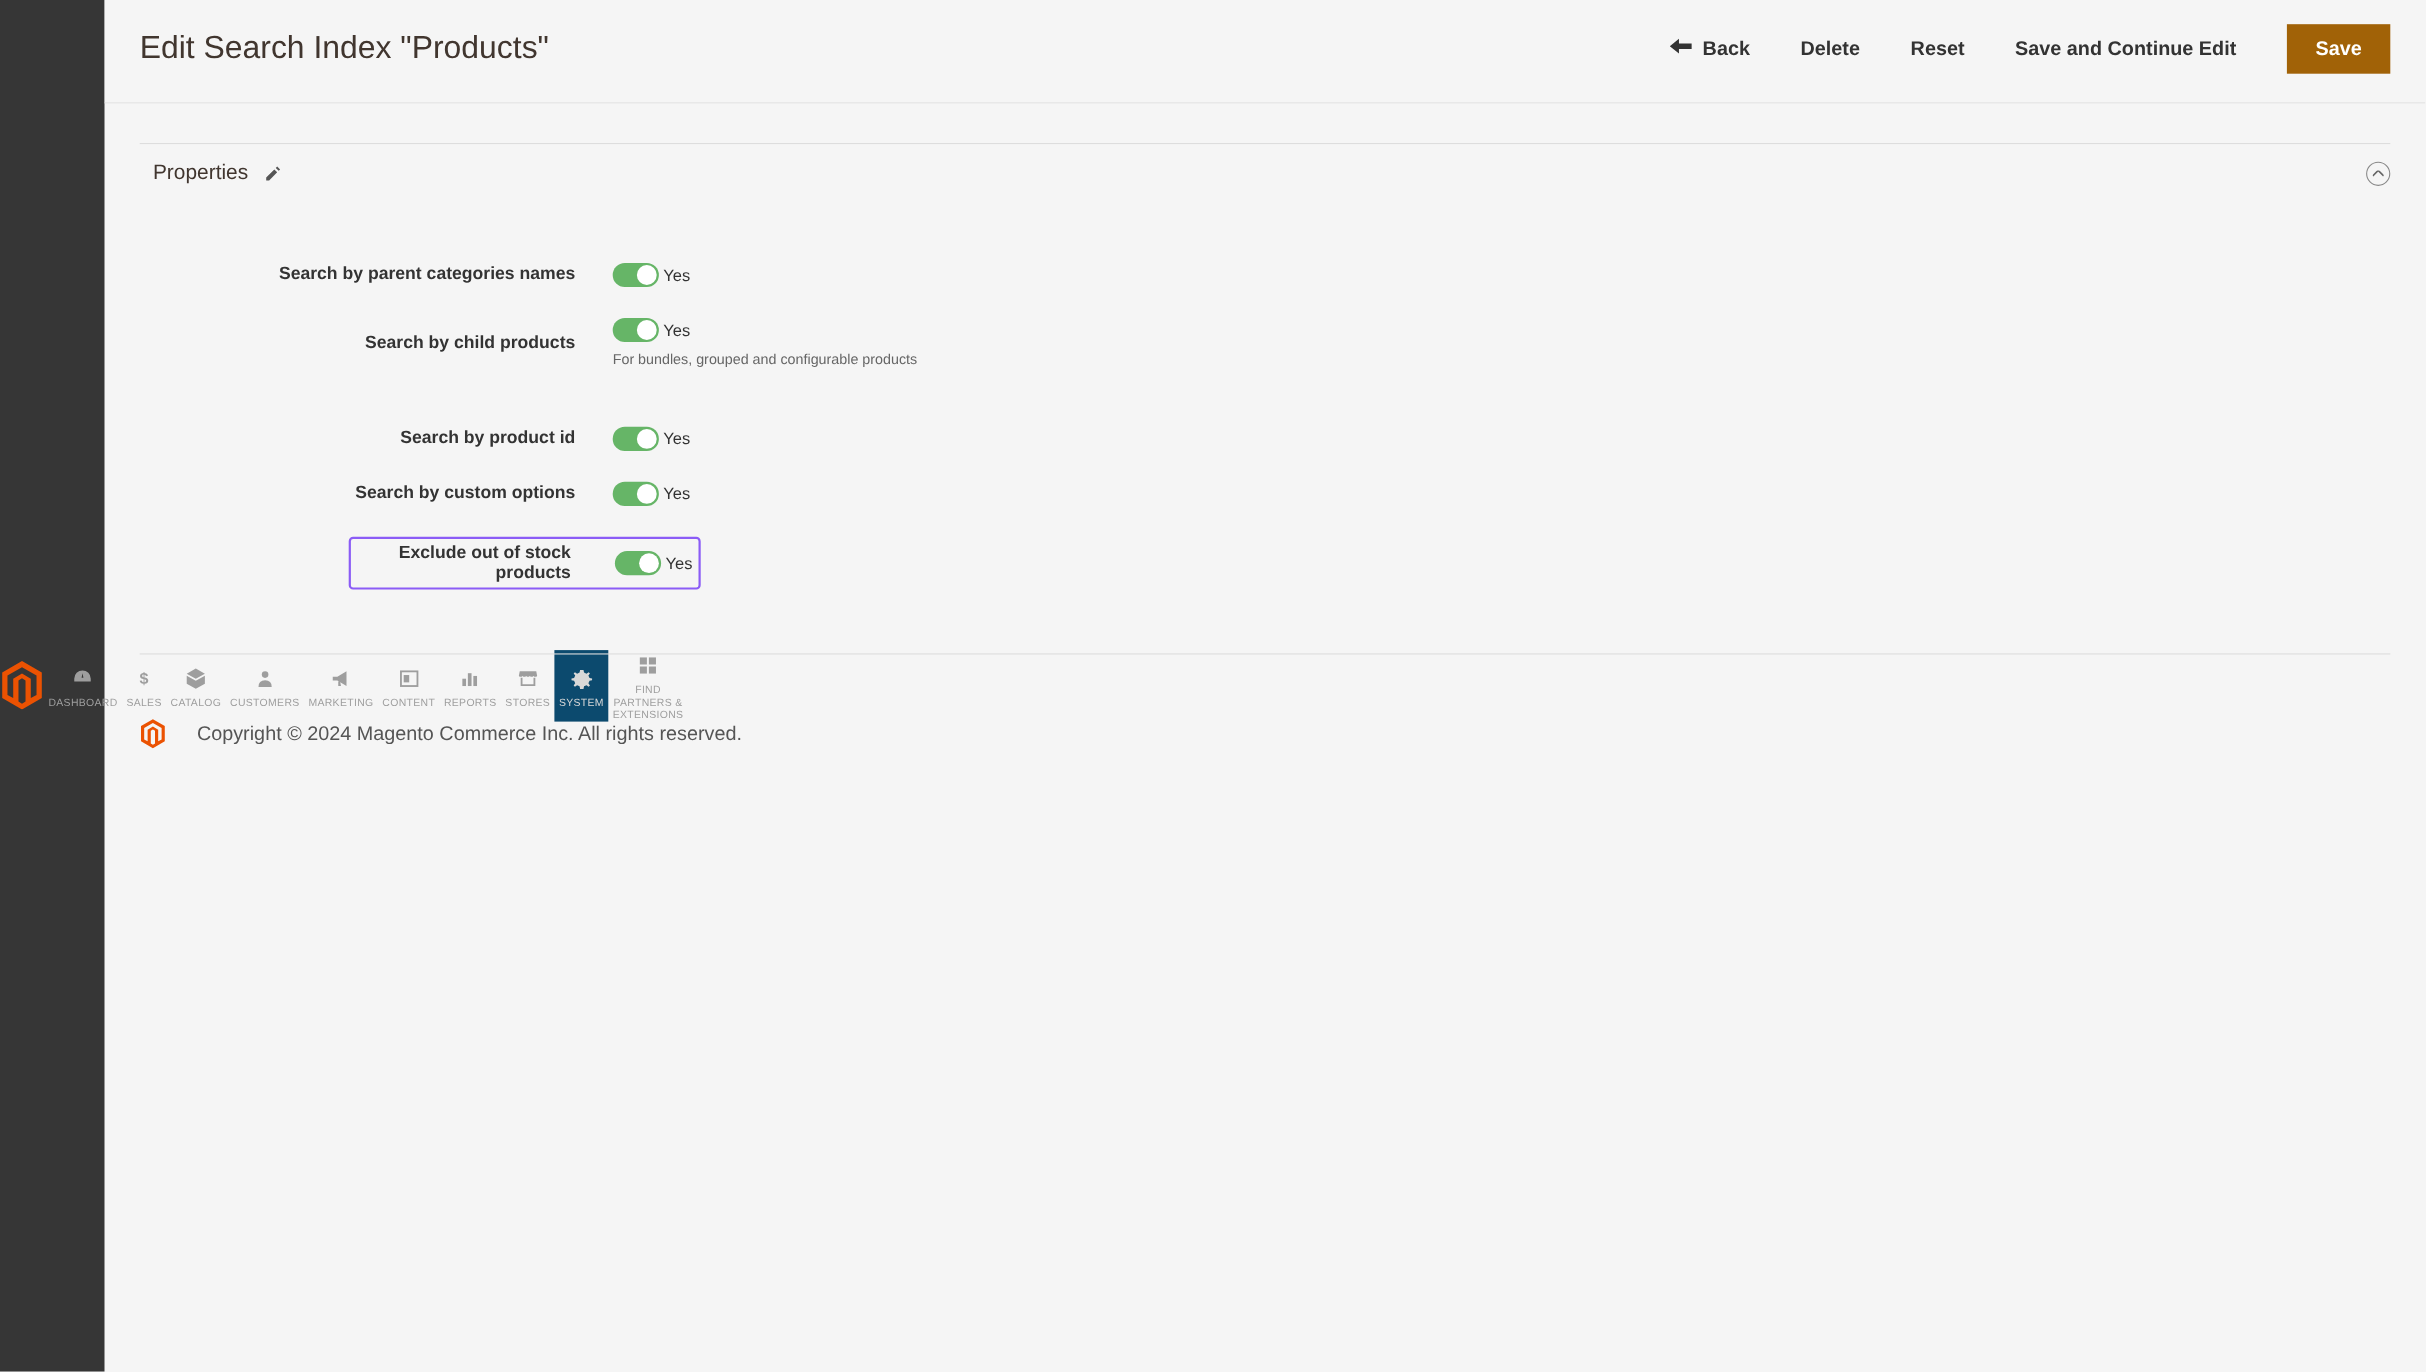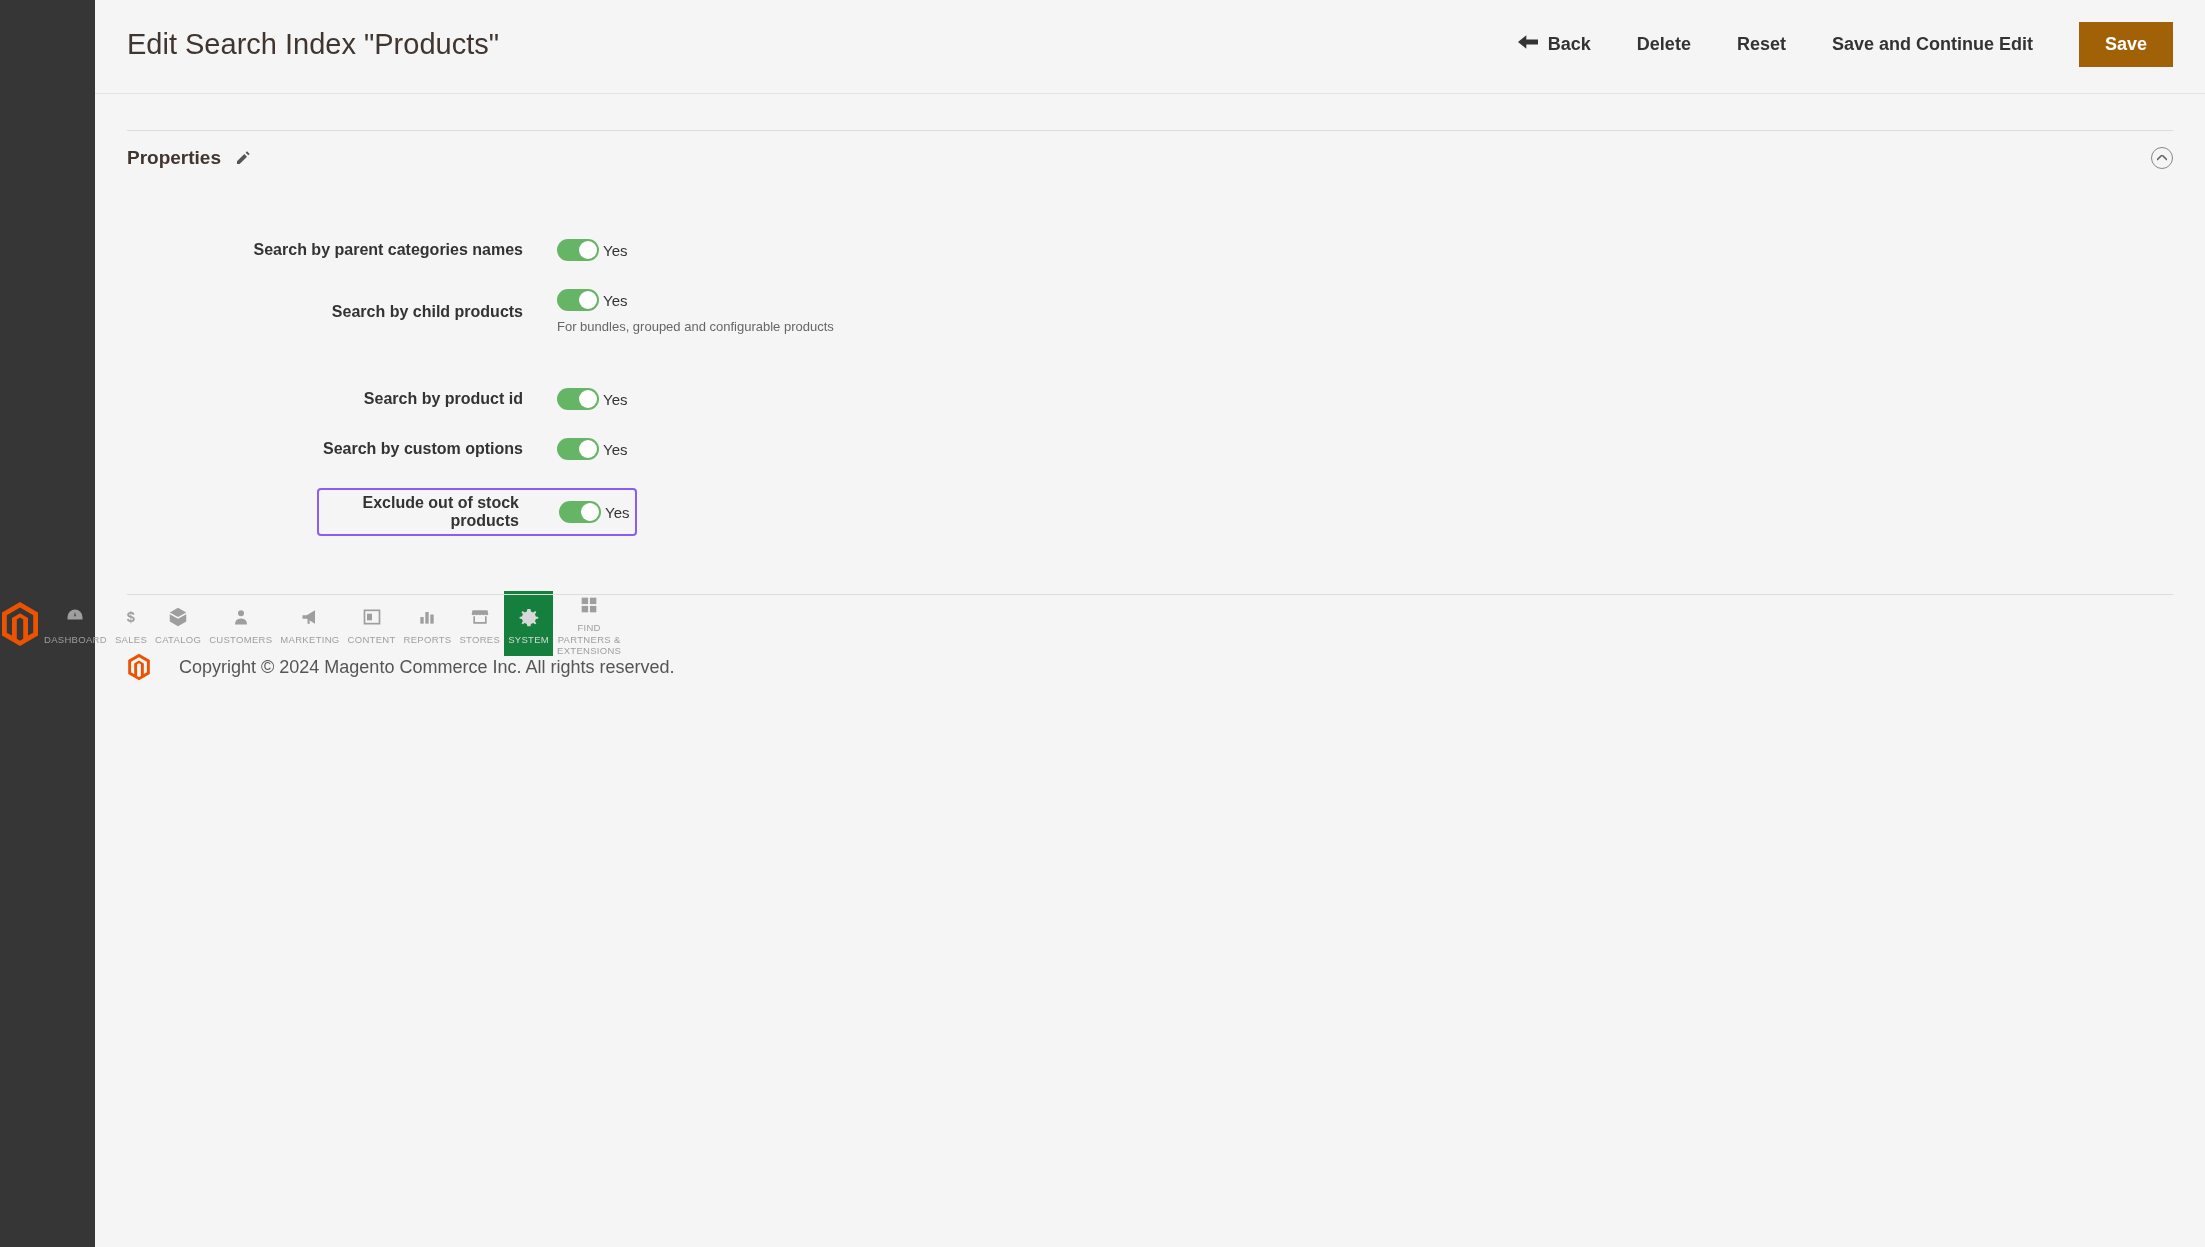--- a/index.html
+++ b/index.html
@@ -5,42 +5,42 @@
 * { margin: 0; padding: 0; box-sizing: border-box; }
 body { font-family: 'Helvetica Neue', Helvetica, Arial, sans-serif; background: #f5f5f5; height: 100vh; overflow: hidden; }
 
 .layout { display: flex; height: 100%; }
 
 
 .sidebar { width: 95px; background: #363636; display: flex; flex-direction: row; align-items: center; flex-shrink: 0; }
 .logo-wrap { padding: 18px 0 14px; }
 .logo { width: 40px; height: 44px; }
 .nav-item { width: 100%; padding: 13px 4px 11px; display: flex; flex-direction: column; align-items: center; color: #9e9e9e; cursor: pointer; font-size: 10px; letter-spacing: 0.3px; text-align: center; line-height: 1.2; }
-.nav-item.active { background: #15803d; color: #d8d8d8; }
+.nav-item.active { background: #0c4a6e; color: #d8d8d8; }
 .nav-item .icon { width: 26px; height: 26px; margin-bottom: 4px; display: flex; align-items: center; justify-content: center; }
 .nav-item svg { fill: #9e9e9e; }
 .nav-item.active svg { fill: #d8d8d8; }
 .nav-label { font-size: 9.5px; }
 
 
 .main { flex: 1; display: flex; flex-direction: column; overflow: auto; }
 
 
 .header { padding: 22px 32px 26px; display: flex; align-items: center; background: #f5f5f5; border-bottom: 1px solid #e3e3e3; }
 .page-title { font-size: 29px; font-weight: 400; color: #41362f; flex: 1; }
 .actions { display: flex; gap: 46px; align-items: center; }
 .back-btn { display: flex; align-items: flex-start; gap: 10px; color: #333; font-size: 18px; font-weight: 600; cursor: pointer; }
 .back-btn svg { width: 20px; height: 16px; }
 .txt-btn { color: #333; font-size: 18px; font-weight: 600; cursor: pointer; }
 .primary-btn { background: #a16207; color: #fff; font-size: 18px; font-weight: 600; padding: 12px 26px; cursor: pointer; border: none; }
 
 
 .content { padding: 36px 32px 24px; }
 .section-head { display: flex; align-items: center; border-top: 1px solid #ddd; padding-top: 16px; padding-bottom: 2px; }
-.section-title { font-size: 19px; font-weight: 700; color: #41362f; margin-right: 14px; }
+.section-title { font-size: 19px; font-weight: 400; color: #41362f; margin-right: 14px; margin-left: 12px; }
 .pencil { width: 16px; height: 16px; cursor: pointer; }
 .collapse-ctrl { margin-left: auto; width: 22px; height: 22px; border: 1.4px solid #888; border-radius: 50%; display: flex; align-items: center; justify-content: center; cursor: pointer; }
 
 
 .fields { padding: 54px 0 44px; border-bottom: 1px solid #ddd; }
 .field-row { display: flex; align-items: center; padding: 14px 0; }
 .field-label { width: 430px; text-align: right; font-size: 16px; font-weight: 600; color: #333; padding-right: 34px; }
 .highlight-box { display: flex; align-items: center; border: 2px solid #8b5cf6; border-radius: 4px; padding: 4px 6px 4px 0; }
 .highlight-box .field-label { width: 424px; }
 .toggle-wrap { display: flex; align-items: center; gap: 4px; }

